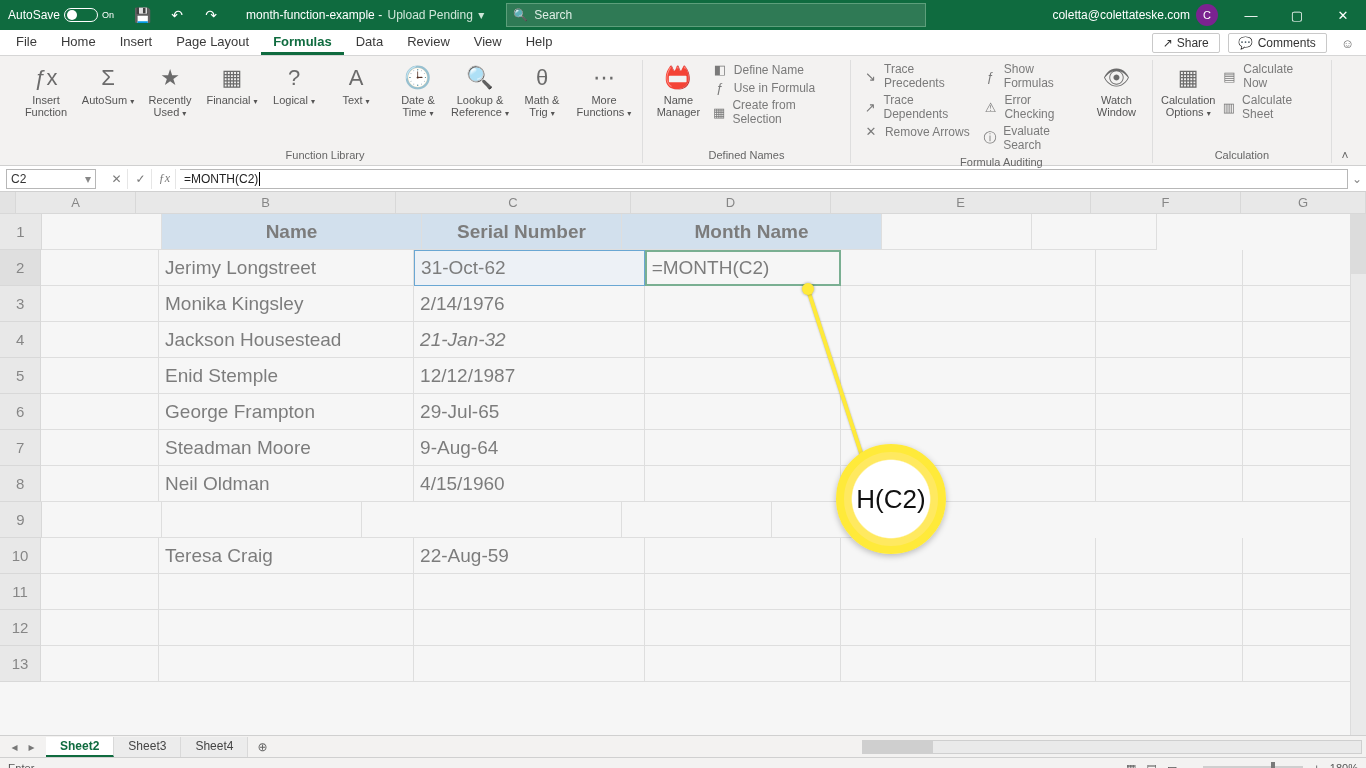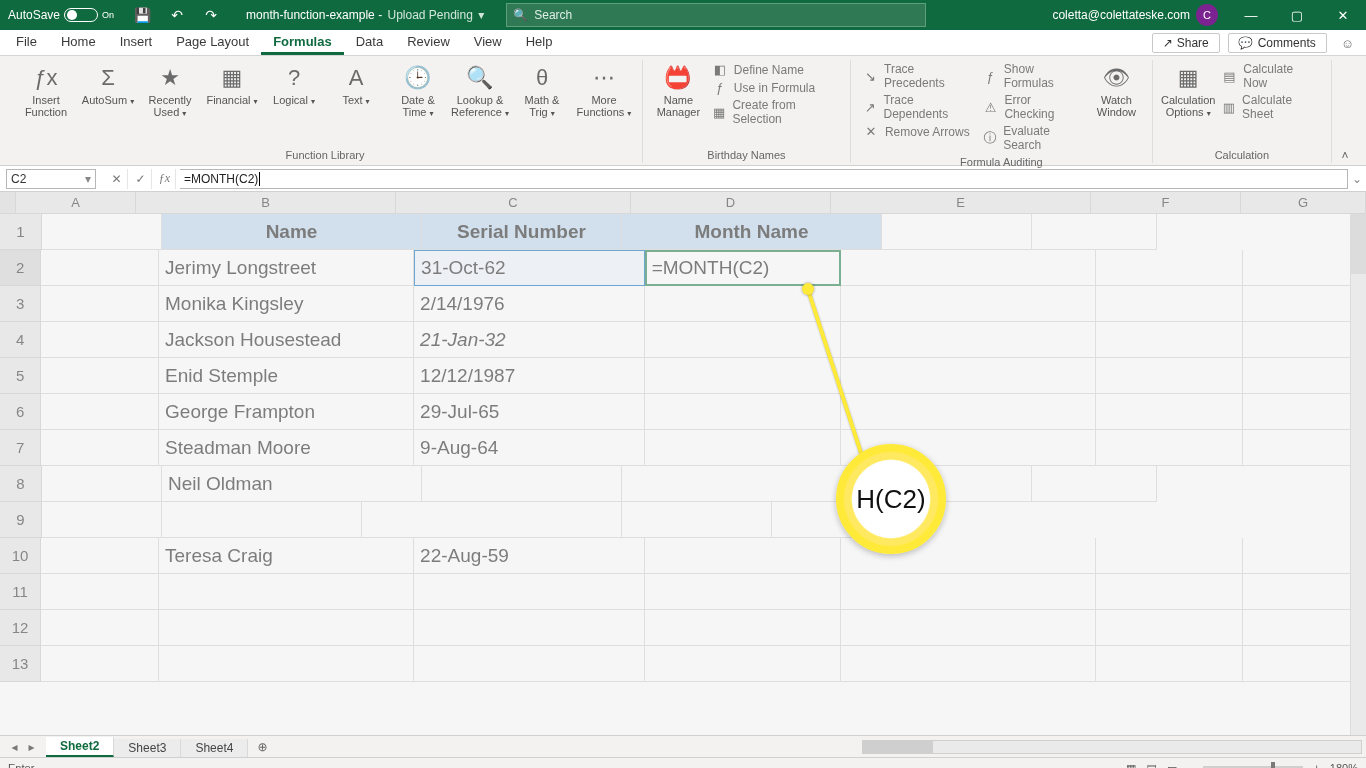--- a/index.html
+++ b/index.html
@@ -192,21 +192,21 @@
             <div class="small">
               <span class="ic">ƒ</span>
               <span>Use in Formula</span>
             </div>
             <div class="small">
               <span class="ic">▦</span>
               <span>Create from Selection</span>
             </div>
           </div>
         </div>
-        <div class="lbl">Birthday Names</div>
+        <div class="lbl">Defined Names</div>
       </div>
       <div class="grp">
         <div class="items">
           <div class="small-list">
             <div class="small">
               <span class="ic">↘</span>
               <span>Trace Precedents</span>
             </div>
             <div class="small">
               <span class="ic">↗</span>
@@ -358,20 +358,21 @@
         <div class="cell" style="width: 235px;">9-Aug-64</div>
         <div class="cell" style="width: 200px;"></div>
         <div class="cell" style="width: 260px;"></div>
         <div class="cell" style="width: 150px;"></div>
         <div class="cell" style="width: 125px;"></div>
       </div>
       <div class="row">
         <div class="rh">8</div>
         <div class="cell" style="width: 120px;"></div>
         <div class="cell" style="width: 260px;">Neil Oldman</div>
+        <div class="cell" style="width: 235px;">4/15/1960</div>
         <div class="cell" style="width: 200px;"></div>
         <div class="cell" style="width: 260px;"></div>
         <div class="cell" style="width: 150px;"></div>
         <div class="cell" style="width: 125px;"></div>
       </div>
       <div class="row">
         <div class="rh">9</div>
         <div class="cell" style="width: 120px;"></div>
         <div class="cell" style="width: 200px;"></div>
         <div class="cell" style="width: 260px;"></div>
@@ -428,21 +429,21 @@
   <div class="callout">
       <span>H(C2)</span>
     </div>
 </div>
 
 <div class="sheet-tabs">
   <div class="sheet-nav">
       <span>◂</span>
       <span>▸</span>
     </div>
-  <div id="sheets-mount" style="display:flex;align-items:flex-end;">
+  <div id="sheets-mount" style="display:flex;">
       <div class="stab active">Sheet2</div>
       <div class="stab">Sheet3</div>
       <div class="stab">Sheet4</div>
     </div>
   <div class="addsheet">⊕</div>
   <div class="hscroll">
     <div class="hscroll-track">
         <div class="hscroll-thumb"></div>
       </div>
   </div>

